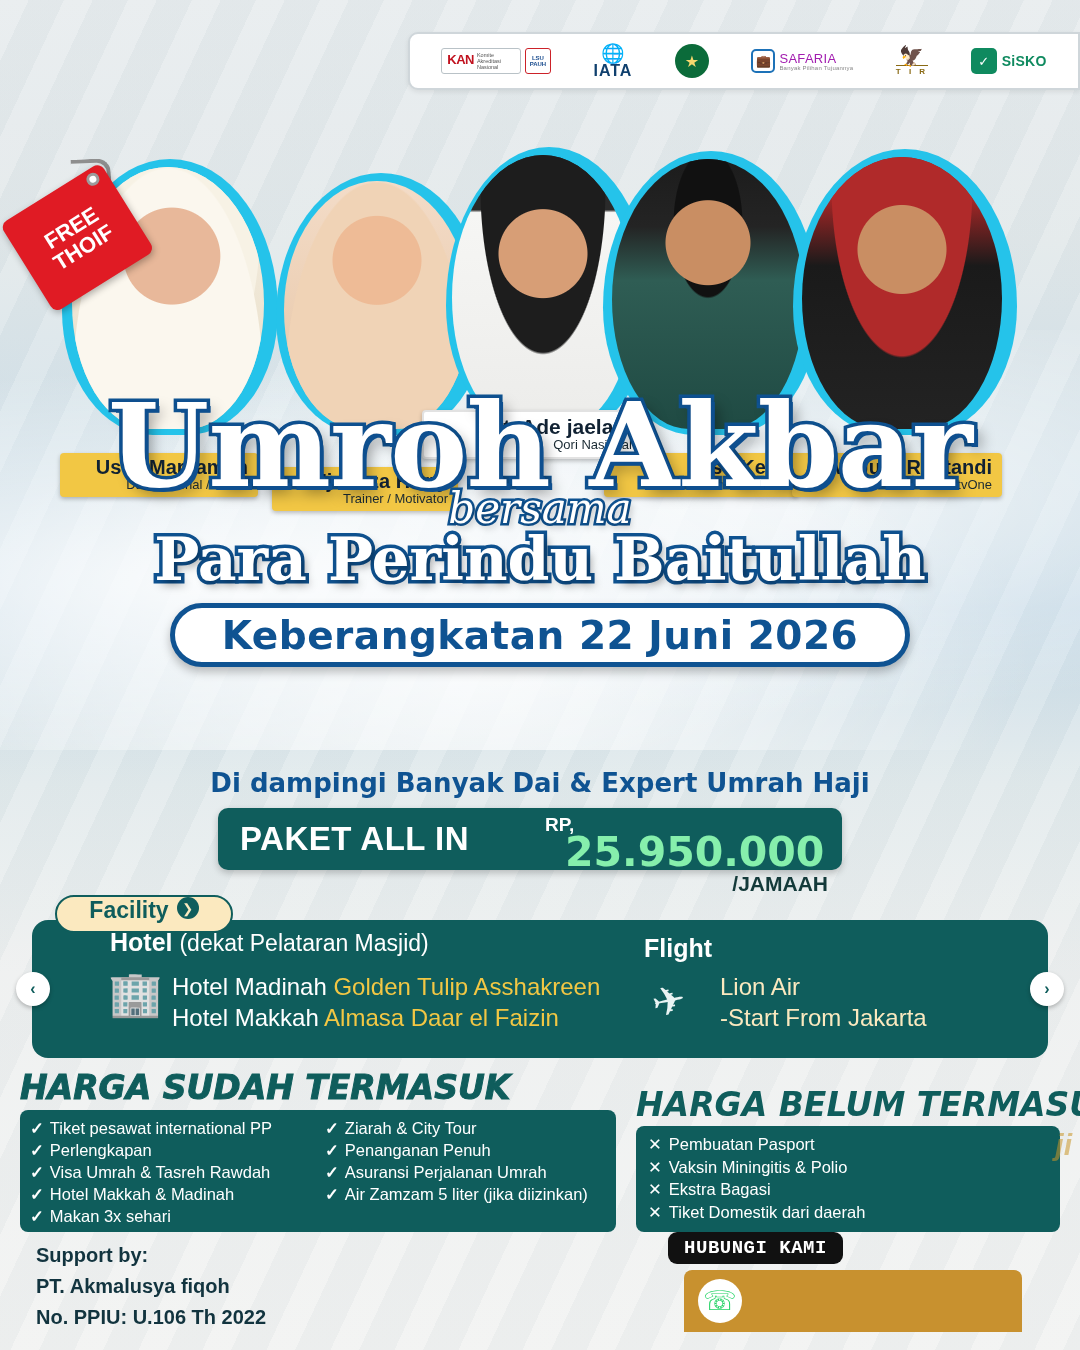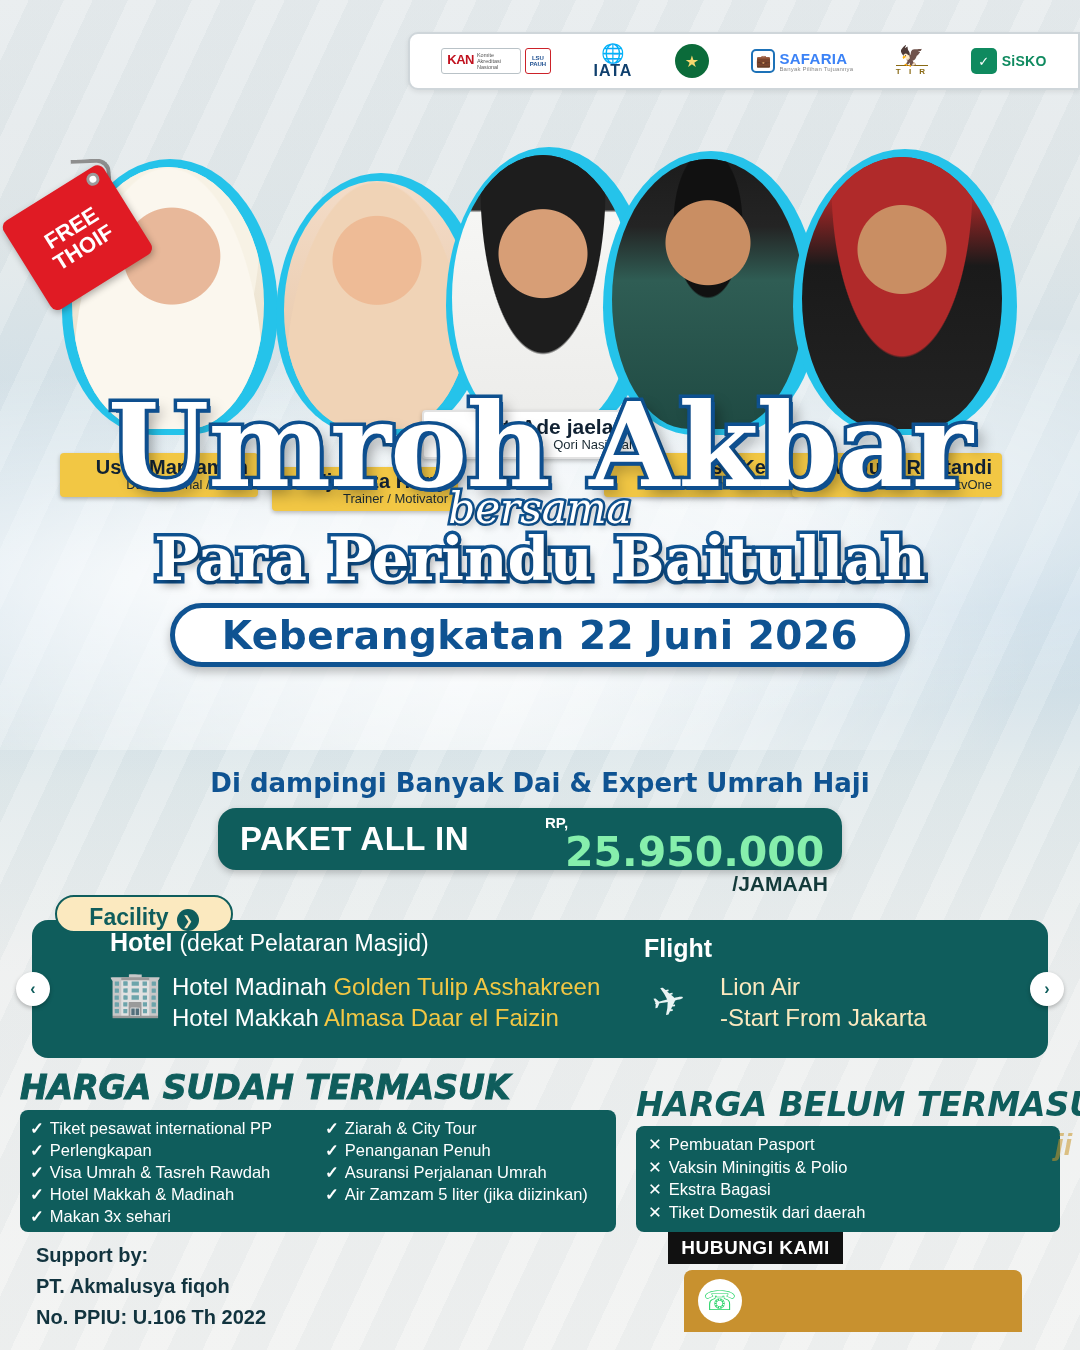--- a/index.html
+++ b/index.html
@@ -43,21 +43,21 @@
   .kan-sub { font-size:5.5px; color:#555; line-height:1.1; max-width:38px;}
   .lsup { width:26px;height:26px;border:1px solid #cc2229;border-radius:3px;display:flex;align-items:center;justify-content:center;
           font-size:6px;color:#1b4d8f;font-weight:bold;text-align:center;line-height:1.05;background:#fff;}
   .iata { text-align:center; }
   .iata .globe { font-size:19px; color:#10406e; line-height:1; }
   .iata .txt { font-weight:bold; font-size:16px; color:#10406e; letter-spacing:1px; line-height:1;}
   .kemenag { width:34px;height:34px;border-radius:50%;background:#0b6b3a;display:flex;align-items:center;justify-content:center;
              color:#f5d76e;font-size:16px;}
   .safaria { display:flex;align-items:center;gap:4px;}
   .safaria .sq { width:24px;height:24px;border:2px solid #1d72b8;border-radius:5px;display:flex;align-items:center;justify-content:center;color:#1d72b8;font-size:12px;}
-  .safaria .nm { font-weight:bold;color:#3b82f6;font-size:15px;letter-spacing:.3px;line-height:1;}
+  .safaria .nm { font-weight:normal;color:#a21caf;font-size:13px;letter-spacing:.3px;line-height:1;}
   .safaria .sub { font-size:6px;color:#888;letter-spacing:.2px;}
   .garuda { text-align:center;color:#8a6a14;}
   .garuda .bird { font-size:20px;line-height:.9;}
   .garuda .nm { font-size:8px;letter-spacing:3px;font-weight:bold;border-top:1px solid #8a6a14;padding-top:1px;}
   .sisko { display:flex;align-items:center;gap:5px;}
   .sisko .mark { width:26px;height:26px;background:#0f8a5f;border-radius:5px;display:flex;align-items:center;justify-content:center;color:#fff;font-size:13px;}
   .sisko .nm { color:#0f8a5f;font-weight:bold;font-size:14px;line-height:1;letter-spacing:.3px;}
 
   
   .speakers { position:absolute; top:105px; left:0; width:1080px; height:330px; }
@@ -141,44 +141,44 @@
     letter-spacing:-.5px;
   }
   .program-sub {
     position:absolute; top:768px; left:0; width:1080px; text-align:center;
     font-size:26px; font-weight:bold; color:#0f5392; font-family:"DejaVu Sans", sans-serif;
   }
 
   
   .price-band {
     position:absolute; top:808px; left:218px; width:624px; height:62px;
-    background:#0f5d5c; border-radius:18px; display:flex; align-items:center;
+    background:#0f5d5c; border-radius:10px; display:flex; align-items:center;
     box-shadow:0 3px 7px rgba(0,0,0,.22);
   }
   .price-band .all-in {
     color:#ffffff; font-weight:bold; font-size:33px; padding-left:22px; letter-spacing:.5px;
   }
   .price-band .rp {
-    color:#ffffff; font-size:15px; font-weight:bold; position:absolute; left:327px; top:6px;
+    color:#ffffff; font-size:19px; font-weight:bold; position:absolute; left:327px; top:6px;
   }
   .price-band .amount {
     position:absolute; left:347px; top:20px;
     color:#86efac; font-weight:bold; font-size:41px; letter-spacing:0px;
     font-family:"DejaVu Sans", sans-serif;
   }
   .price-band .jamaah {
     position:absolute; right:14px; bottom:-26px;
     color:#143a3a; font-weight:bold; font-size:21px;
   }
 
   
   .facility-tab {
     position:absolute; top:895px; left:55px; width:178px; height:38px;
     background:#fbe9bf; border:2px solid #0f5d5c; border-radius:19px;
-    display:flex; align-items:flex-end; justify-content:center; gap:8px; z-index:4;
+    display:flex; align-items:flex-start; justify-content:center; gap:8px; z-index:4;
   }
   .facility-tab .lbl { color:#0f5d5c; font-weight:bold; font-size:23px; }
   .facility-tab .arrow {
     width:22px;height:22px;border-radius:50%;background:#0f5d5c;color:#fbe9bf;
     display:flex;align-items:center;justify-content:center;font-size:13px;
   }
   .facility-box {
     position:absolute; top:920px; left:32px; width:1016px; height:138px;
     background:#0f5d5c; border-radius:16px; color:#fff;
   }
@@ -224,23 +224,23 @@
   }
   .exc-box .li { font-size:16.5px; line-height:1.37; display:flex; gap:7px; }
 
   
   .support {
     position:absolute; top:1240px; left:36px; font-size:20px; font-weight:bold;
     color:#12343f; line-height:1.55;
   }
   .contact-tab {
     position:absolute; top:1232px; left:668px; width:175px; height:32px;
-    background:#111; color:#fff; border-radius:0;
+    background:#111; color:#fff; border-radius:9px;
     display:flex; align-items:center; justify-content:center;
-    font-weight:bold; font-size:19px; letter-spacing:.5px;
+    font-weight:bold; font-size:19px; letter-spacing:.5px;font-family:Liberation Mono, monospace;
   }
   .contact-box {
     position:absolute; top:1270px; left:684px; width:338px; height:62px;
     background:#c8912f; border-radius:8px 8px 0 0;
     display:flex; align-items:center; padding-left:14px;
   }
   .wa {
     width:44px;height:44px;border-radius:50%;background:#ffffff;
     display:flex;align-items:center;justify-content:center;color:#25d366;font-size:27px;
   }

